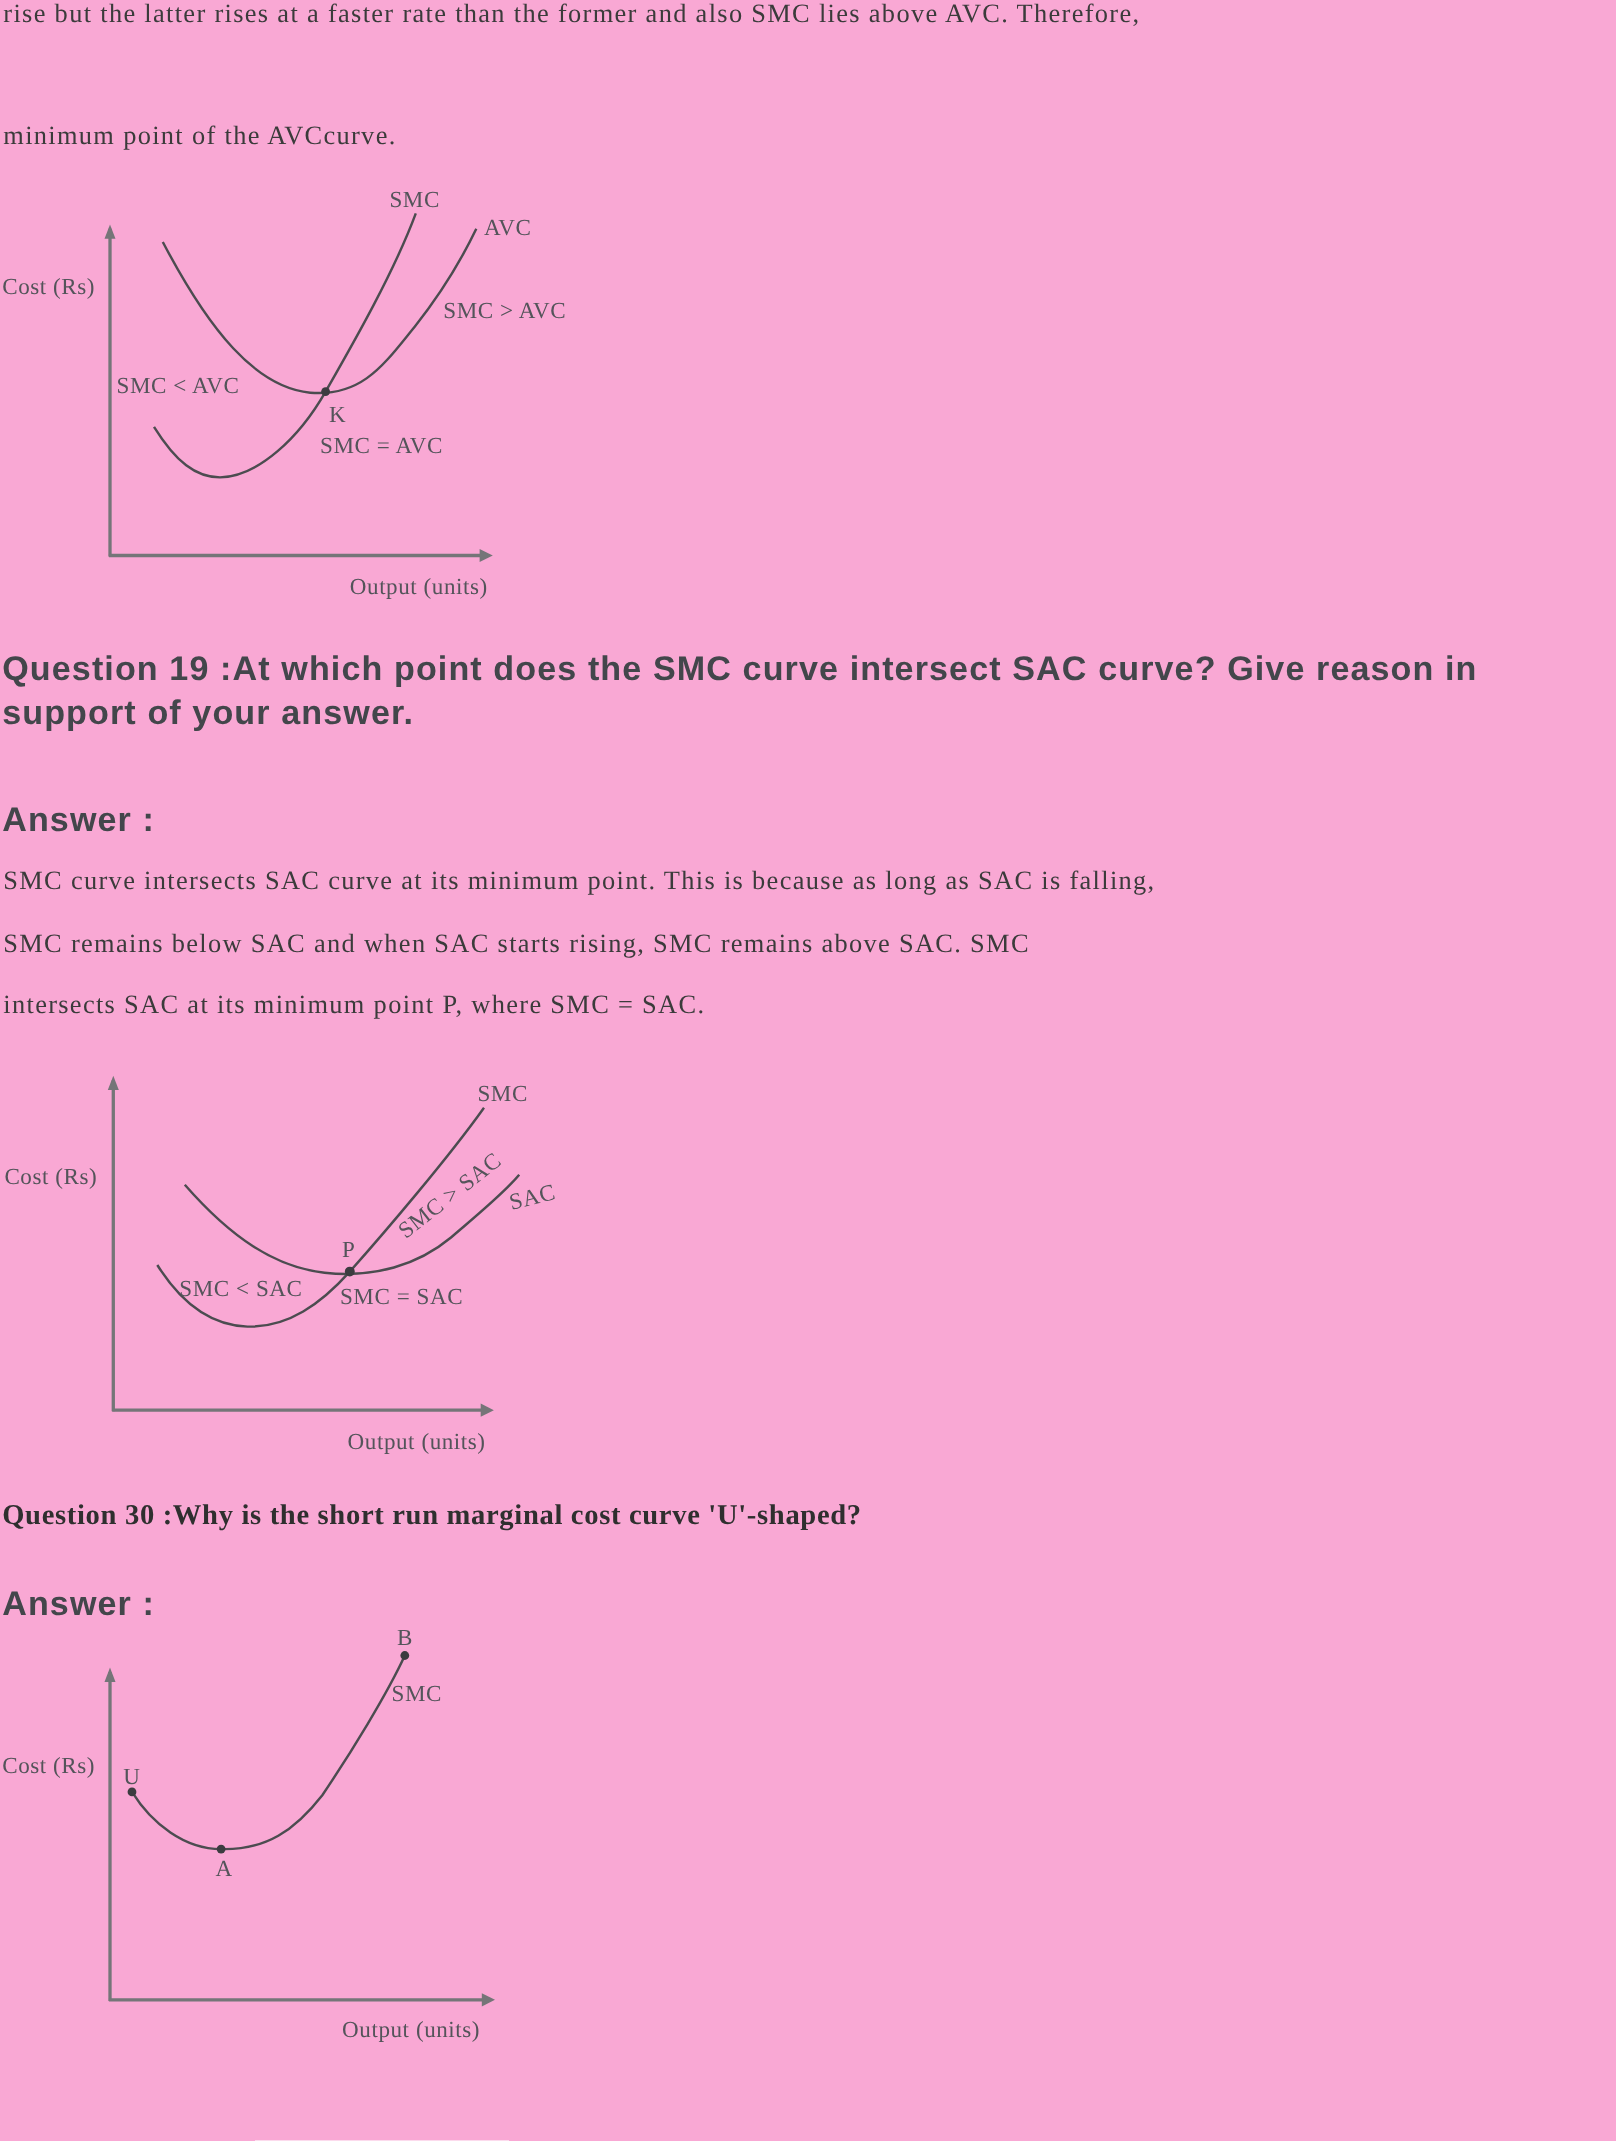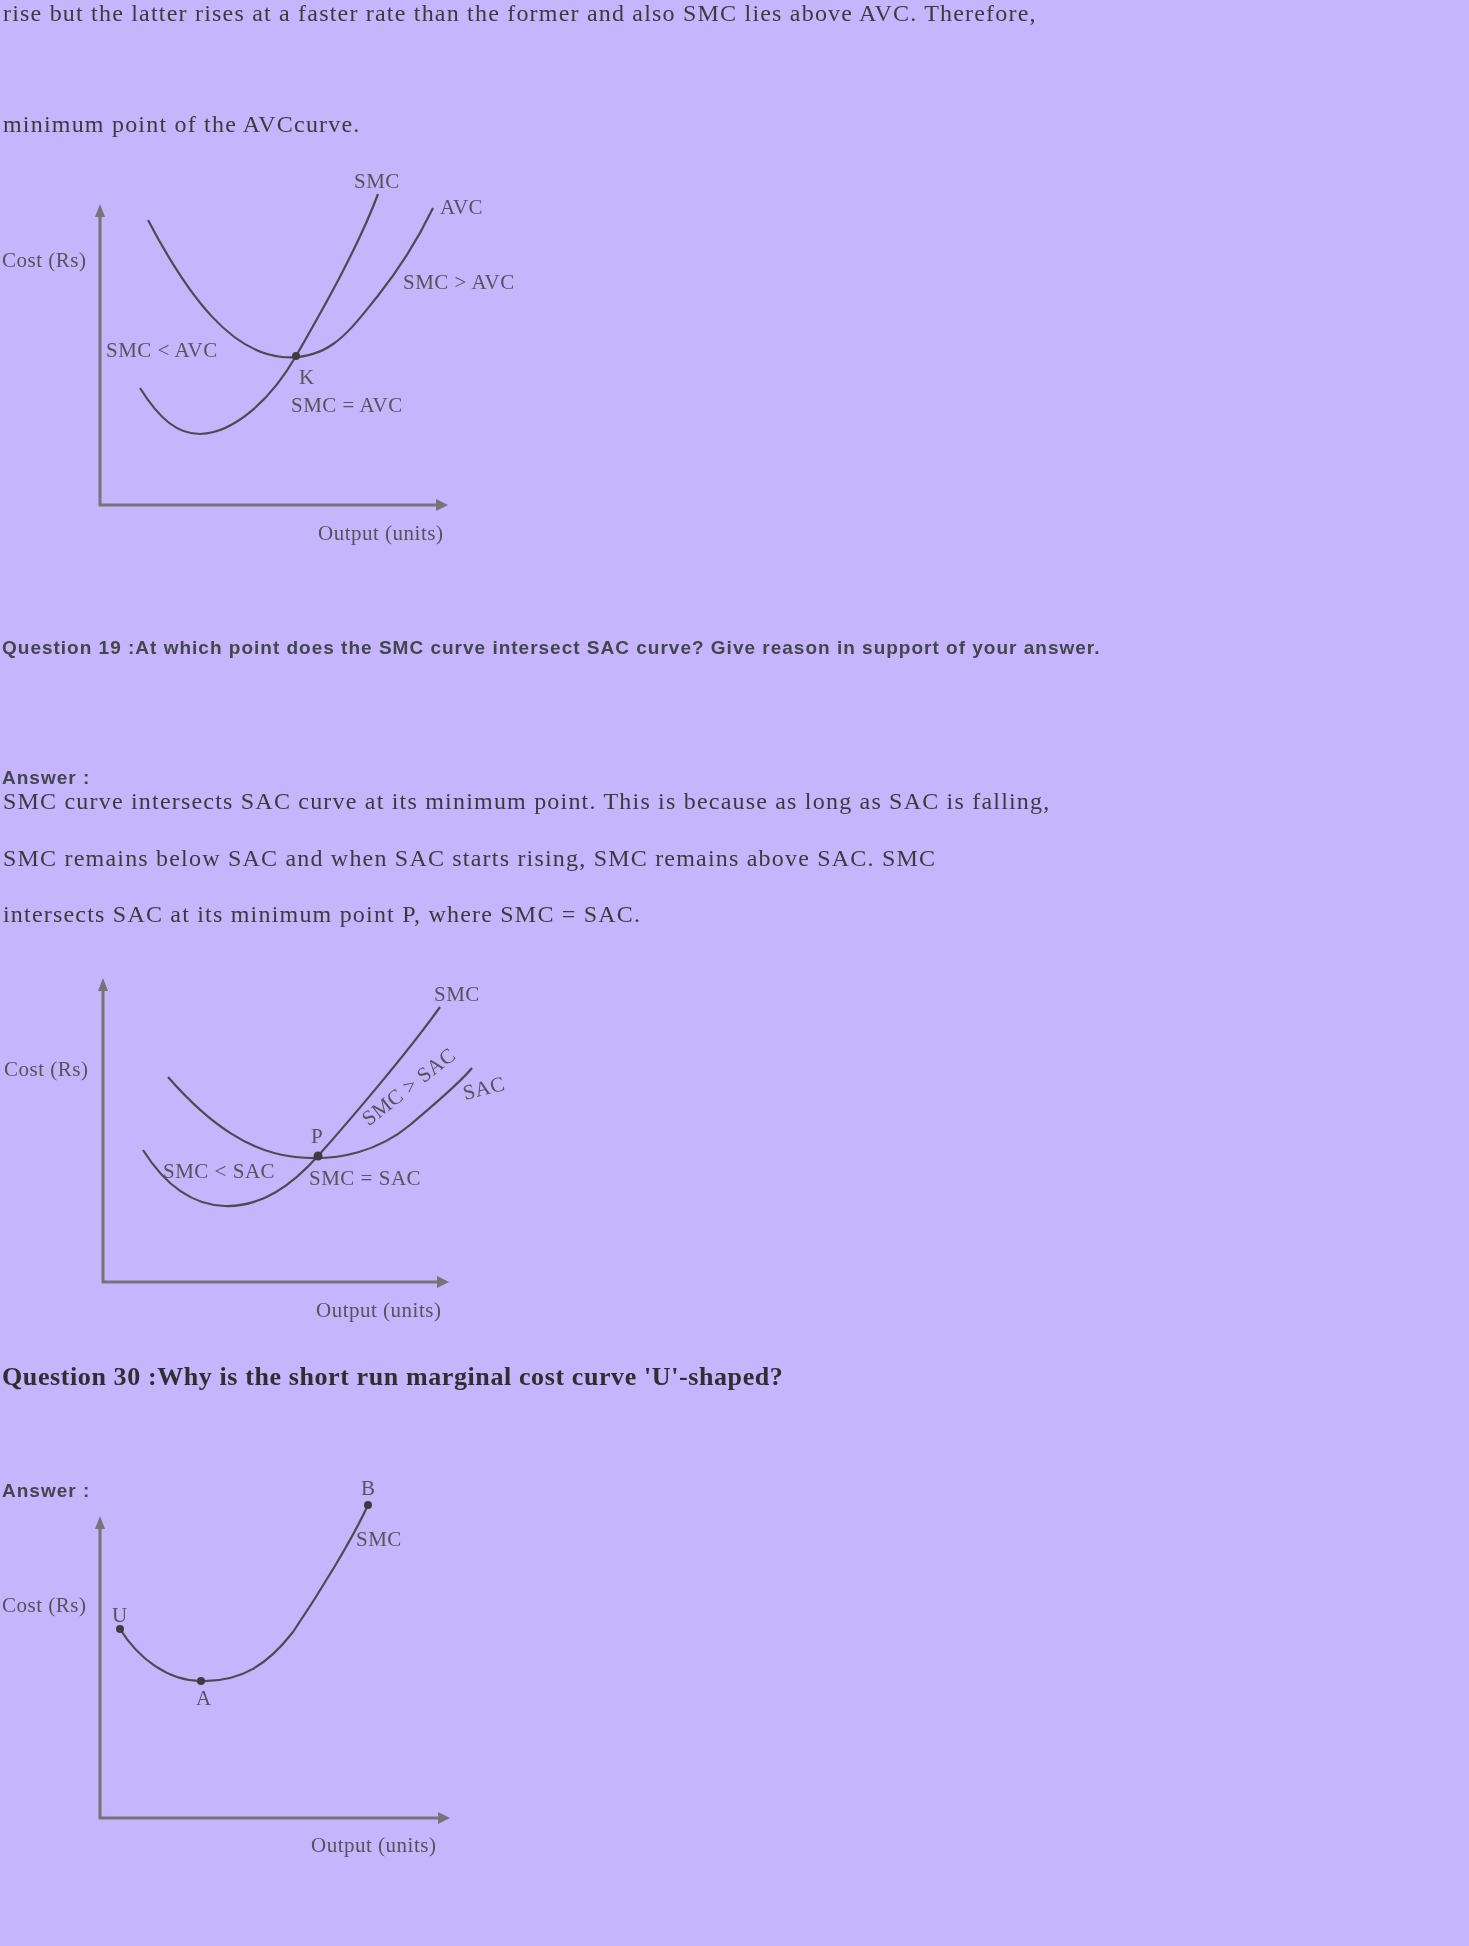--- a/index.html
+++ b/index.html
@@ -1,27 +1,27 @@
 <!DOCTYPE html>
 <html><head>
 <meta charset="utf-8">
 <style>
   html,body { margin:0; padding:0; background:#ffffff; }
   .page {
-    position:relative; width:1469px; height:1946px; background:#c4b5fd;
+    position:relative; width:1469px; height:1946px; background:#f9a8d4;
     font-family:"Liberation Serif", serif; color:#3a3a3a; overflow:hidden;
   }
   .body-line {
     position:absolute; left:3px; white-space:nowrap;
     font-size:24px; letter-spacing:1.2px; color:#3b3b3b;
   }
   .h-sans {
     position:absolute; left:2px;
     font-family:"Liberation Sans", sans-serif; font-weight:bold;
-    font-size:19px; letter-spacing:1px; color:#43464b;margin-top:40px;
+    font-size:31px; letter-spacing:1px; color:#43464b;
   }
   .q19 { top:588px; width:1467px; line-height:40px; }
   .ans-label { white-space:nowrap; }
   .h-serif-bold {
     position:absolute; left:2px; white-space:nowrap;
     font-family:"Liberation Serif", serif; font-weight:bold;
     font-size:26px; letter-spacing:0.6px; color:#2f2f2f;
   }
   .diag { position:absolute; left:0; }
   .diag text {

